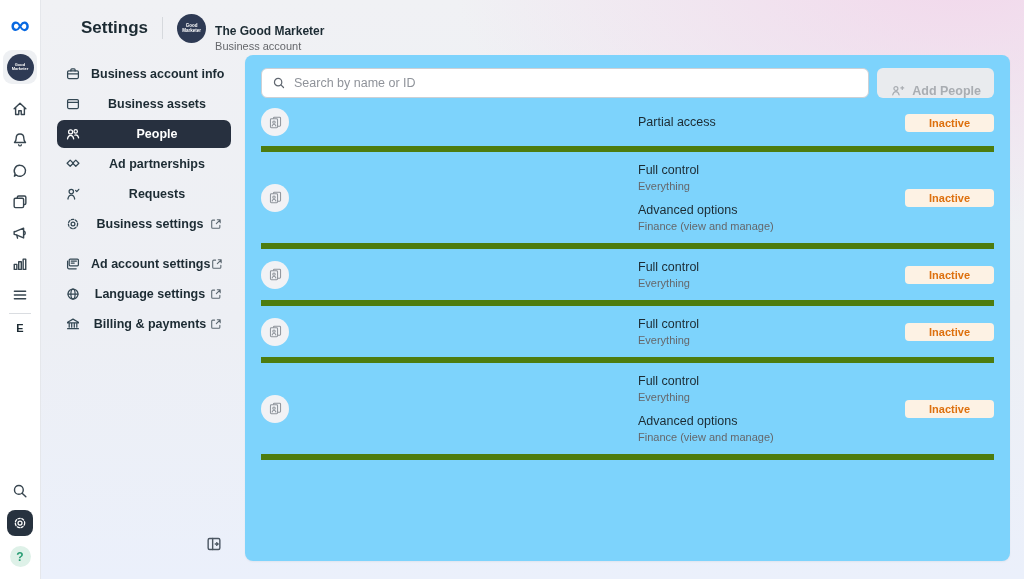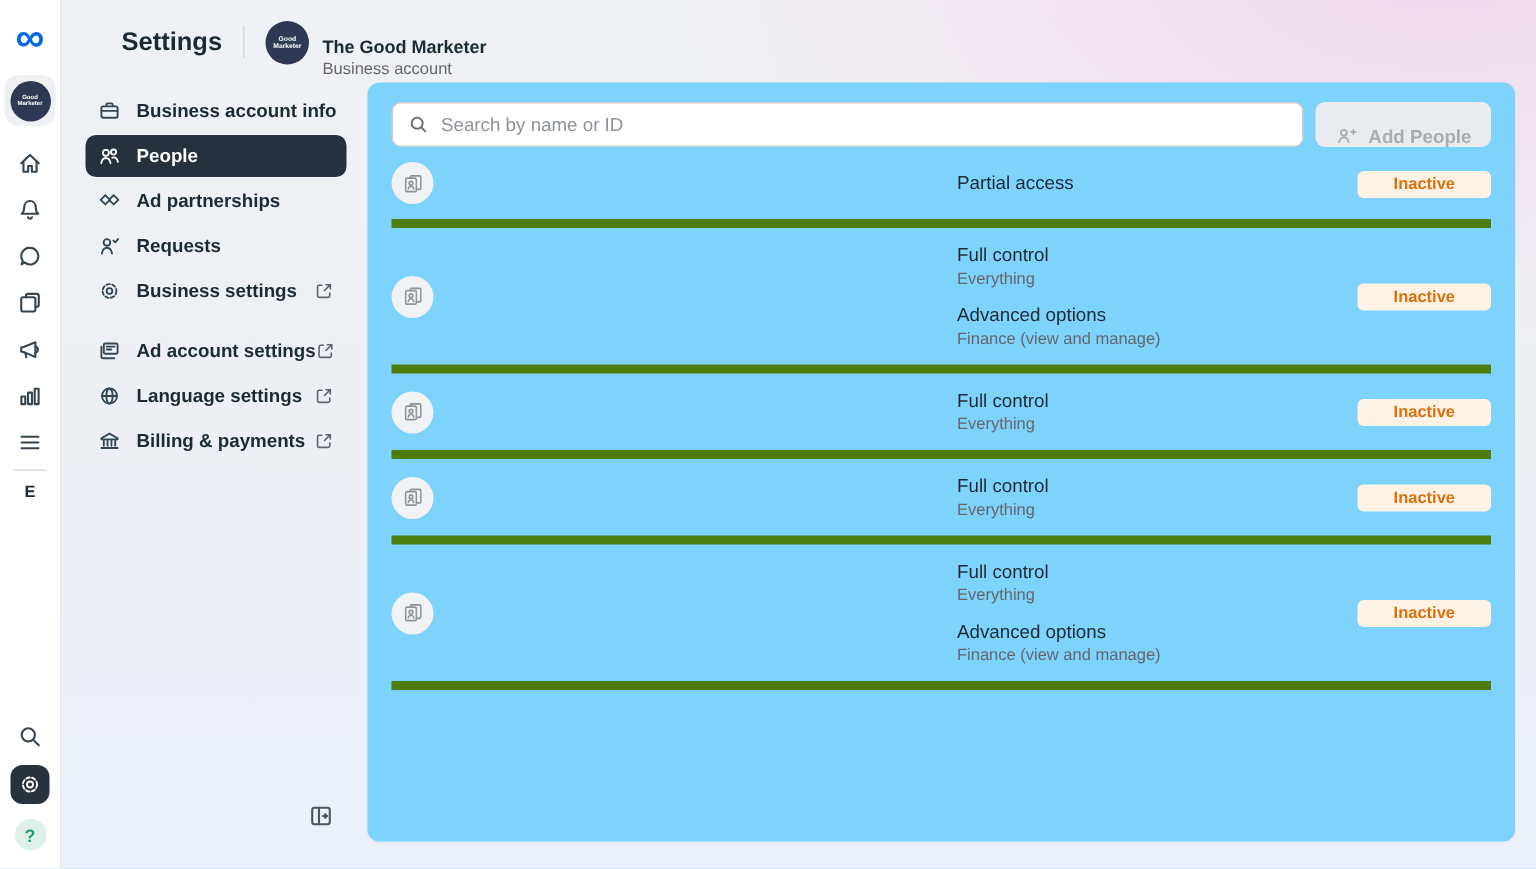--- a/index.html
+++ b/index.html
@@ -47,21 +47,21 @@
   .header-title{ font-size:17px; font-weight:bold; margin-left:23px; }
   .header-divider{ width:1px; height:22px; background:#d6d9dd; margin:0 14px; }
   .header .navy-avatar{ width:29px; height:29px; font-size:4.5px; line-height:5px;}
   .header-account{ margin-left:9px; }
   .header-account .acct-name{ font-size:12px; font-weight:bold; line-height:15px;margin-top:20px;}
   .header-account .acct-type{ font-size:11px; color:#65676b; line-height:14px;}
 
   
   .sidebar{ position:absolute; left:63px; top:60px; width:168px; }
   .nav-item{ display:flex; align-items:center; height:28px; margin-bottom:2px;
-    border-radius:7px; padding:0 8px 0 2px; color:#1c2b33; cursor:pointer;}
+    border-radius:7px; padding:0 8px 0 2px; color:#1c2b33; cursor:pointer;text-align:center;}
   .nav-item.group-start{ margin-top:12px; }
   .nav-icon{ width:16px; height:16px; margin-right:10px; color:#344854; flex:none;}
   .nav-label{ font-size:12.5px; font-weight:600; white-space:nowrap; flex:1;}
   .ext-icon{ width:14px; height:14px; color:#5b6770; flex:none; }
   .ext-icon svg{ width:14px; height:14px; stroke:currentColor; fill:none;
     stroke-width:1.25; stroke-linecap:round; stroke-linejoin:round;}
   .nav-item.selected{ background:#27303f; color:#fff; padding-left:8px; margin-left:-6px;
     width:174px;}
   .nav-item.selected .nav-icon{ color:#fff; }
   .collapse-btn{ position:absolute; left:142px; top:475px; color:#4b5662; }
@@ -193,20 +193,29 @@
     <div class="nav-item">
       <span class="nav-icon icon16">
         <svg viewBox="0 0 16 16">
           <rect x="2.6" y="4.9" width="10.8" height="7.6" rx="1.2"></rect>
           <path d="M5.9 4.9V3.8c0-.5.4-.9.9-.9h2.4c.5 0 .9.4.9.9v1.1"></path>
           <path d="M2.6 7.9h10.8"></path>
         </svg>
       </span>
       <span class="nav-label">Business account info</span>
     </div>
+    <div class="nav-item">
+      <span class="nav-icon icon16">
+        <svg viewBox="0 0 16 16">
+          <rect x="2.6" y="3.6" width="10.8" height="8.9" rx="1.2"></rect>
+          <path d="M2.6 6.4h10.8"></path>
+        </svg>
+      </span>
+      <span class="nav-label">Business assets</span>
+    </div>
     <div class="nav-item selected">
       <span class="nav-icon icon16">
         <svg viewBox="0 0 16 16">
           <circle cx="5.6" cy="5.9" r="2"></circle>
           <path d="M2.5 12.8c.4-2.2 1.6-3.5 3.1-3.5s2.7 1.3 3.1 3.5"></path>
           <circle cx="10.7" cy="5.4" r="1.7"></circle>
           <path d="M9.8 9.2c.3-.2.7-.3 1-.3 1.3 0 2.4 1.1 2.8 3"></path>
         </svg>
       </span>
       <span class="nav-label">People</span>

